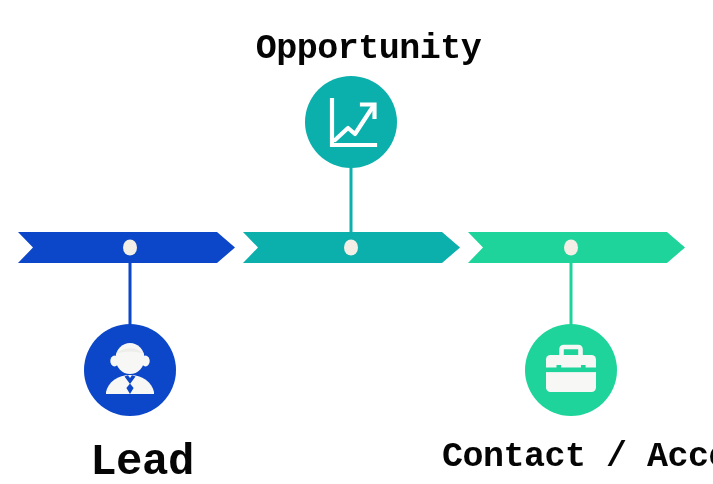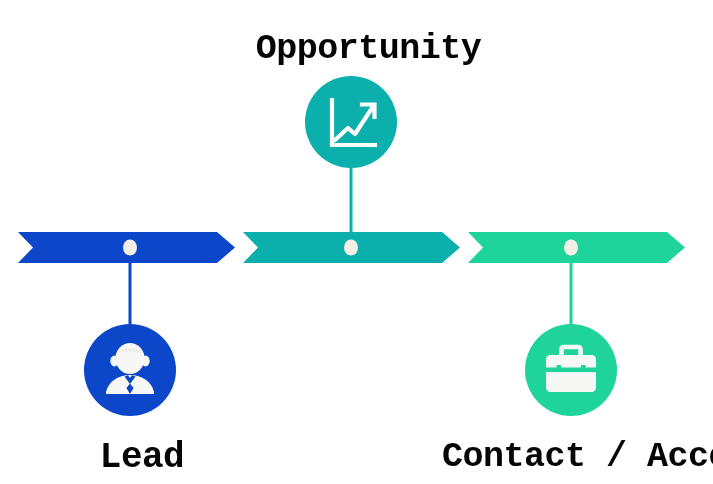--- a/index.html
+++ b/index.html
@@ -41,21 +41,21 @@
   #label-opportunity {
     left: 0;
     top: 20px;
     width: 713px;
     font-size: 35px;
   }
   #label-lead {
     left: 0px;
     top: 428px;
     width: 260px;
-    font-size: 36px;
+    font-size: 44px;
   }
   #label-contact-account {
     left: 430px;
     top: 428px;
     width: 283px;
     font-size: 35px;
   }
 </style>
 </head>
 <body>

